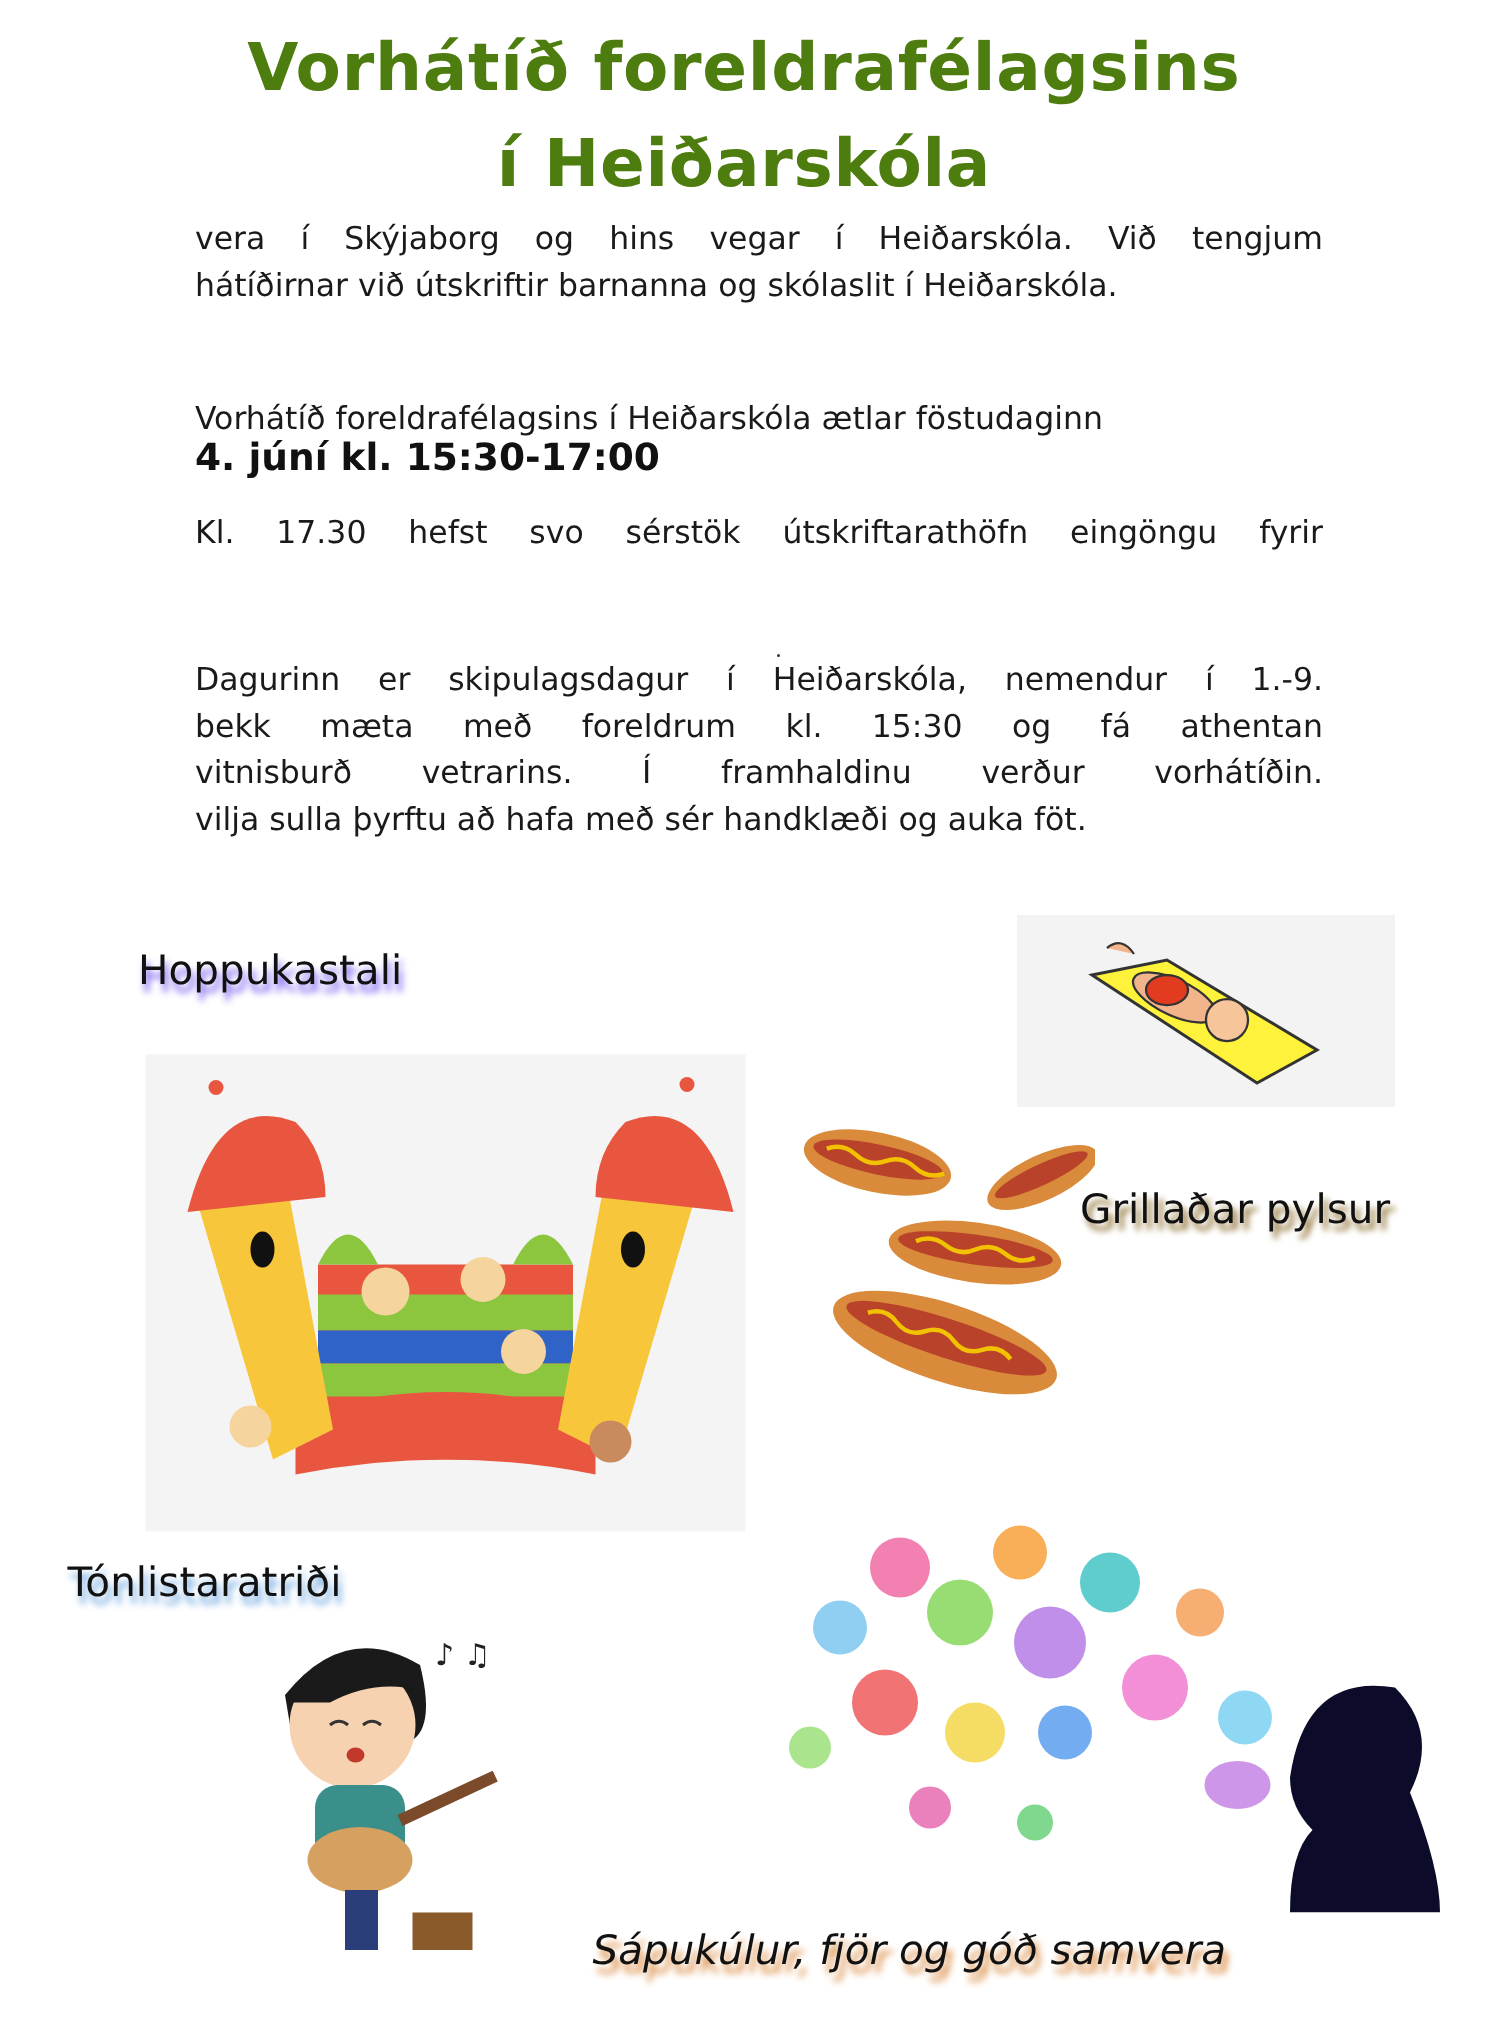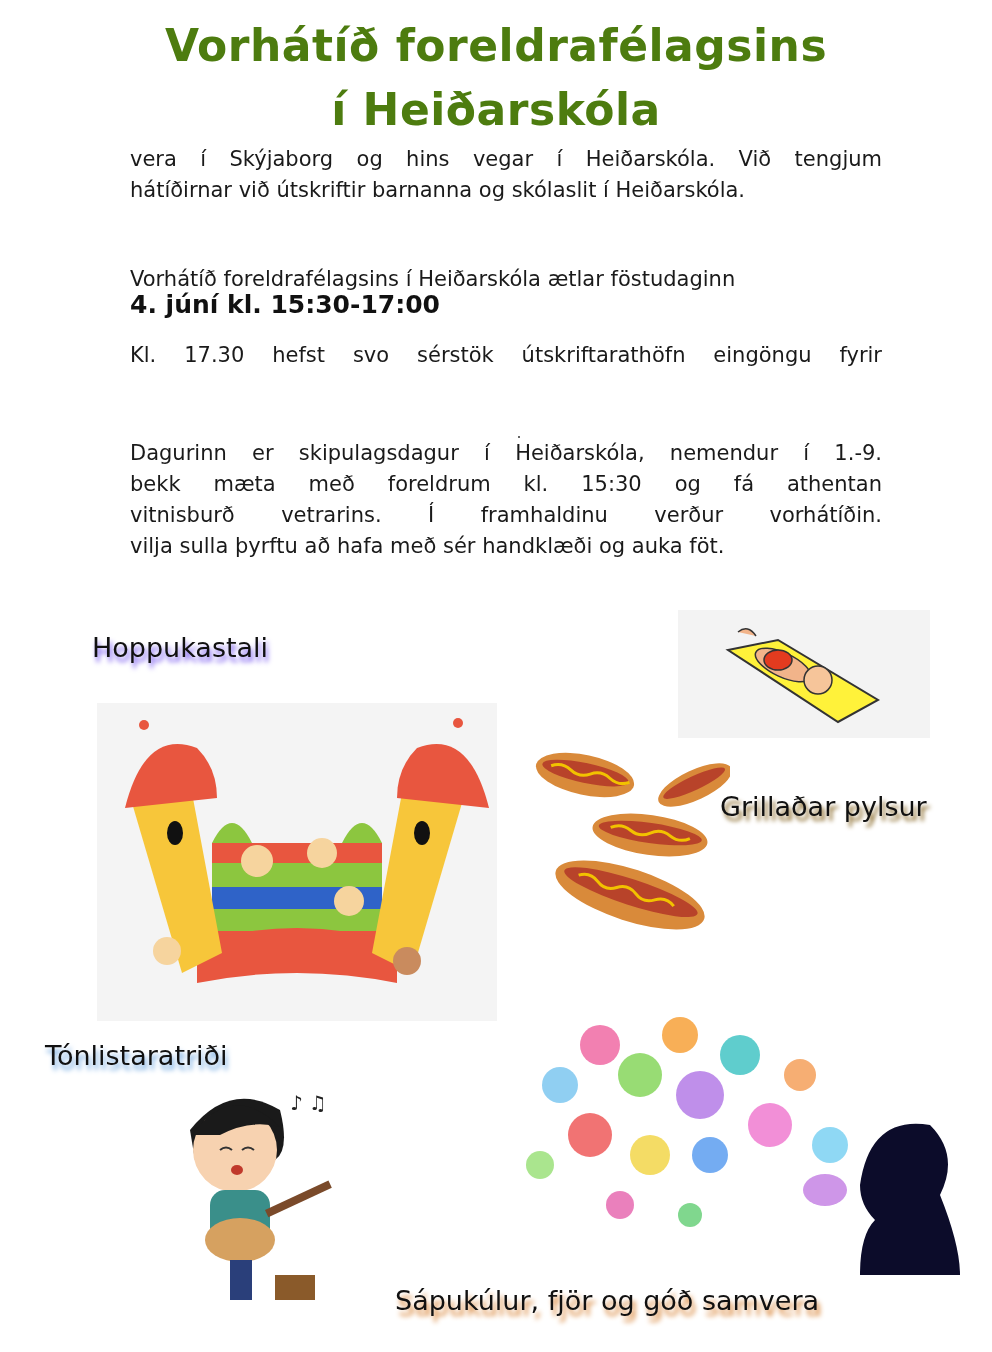--- a/index.html
+++ b/index.html
@@ -8,21 +8,21 @@
   .t1 { top:20px; } .t2 { top:84px; }
   .para { position:absolute; left:130px; width:752px; font-size:21px; line-height:31px; text-align:justify; color:#1a1a1a; }
   .para .ln { display:block; text-align:justify; text-align-last:justify; white-space:nowrap; }
   .para .last { text-align-last:left; }
   .bold-date { position:absolute; left:130px; top:290px; font-size:25px; font-weight:bold; }
   .dot { position:absolute; left:518px; top:436px; width:2px; height:2px; background:#333; border-radius:1px; }
   .label { position:absolute; font-size:27px; color:#111; font-family:"DejaVu Sans", sans-serif; }
   .lbl-hopp { left:92px; top:632px; text-shadow:2px 5px 5px #7b5cf0;text-align:center; }
   .lbl-grill { left:720px; top:767px; text-shadow:3px 5px 4px #8a6a2a;margin-top:24px; }
   .lbl-ton { left:45px; top:1040px; text-shadow:2px 5px 5px #6fa7e0; }
-  .lbl-sapu { left:395px; top:1285px; text-shadow:3px 6px 5px #d9863a; }
+  .lbl-sapu { left:395px; top:1285px; text-shadow:3px 6px 5px #d9863a;font-style:italic; }
   .imgbox { position:absolute; }
   .castle-bg { left:97px; top:703px; width:400px; height:318px; background:#f4f4f4; }
   .slide-bg { left:678px; top:610px; width:252px; height:128px; background:#f3f3f3; }
   svg { display:block; }
 </style>
 </head>
 <body>
 
 <div>
   <div class="title t1">Vorhátíð foreldrafélagsins</div>

